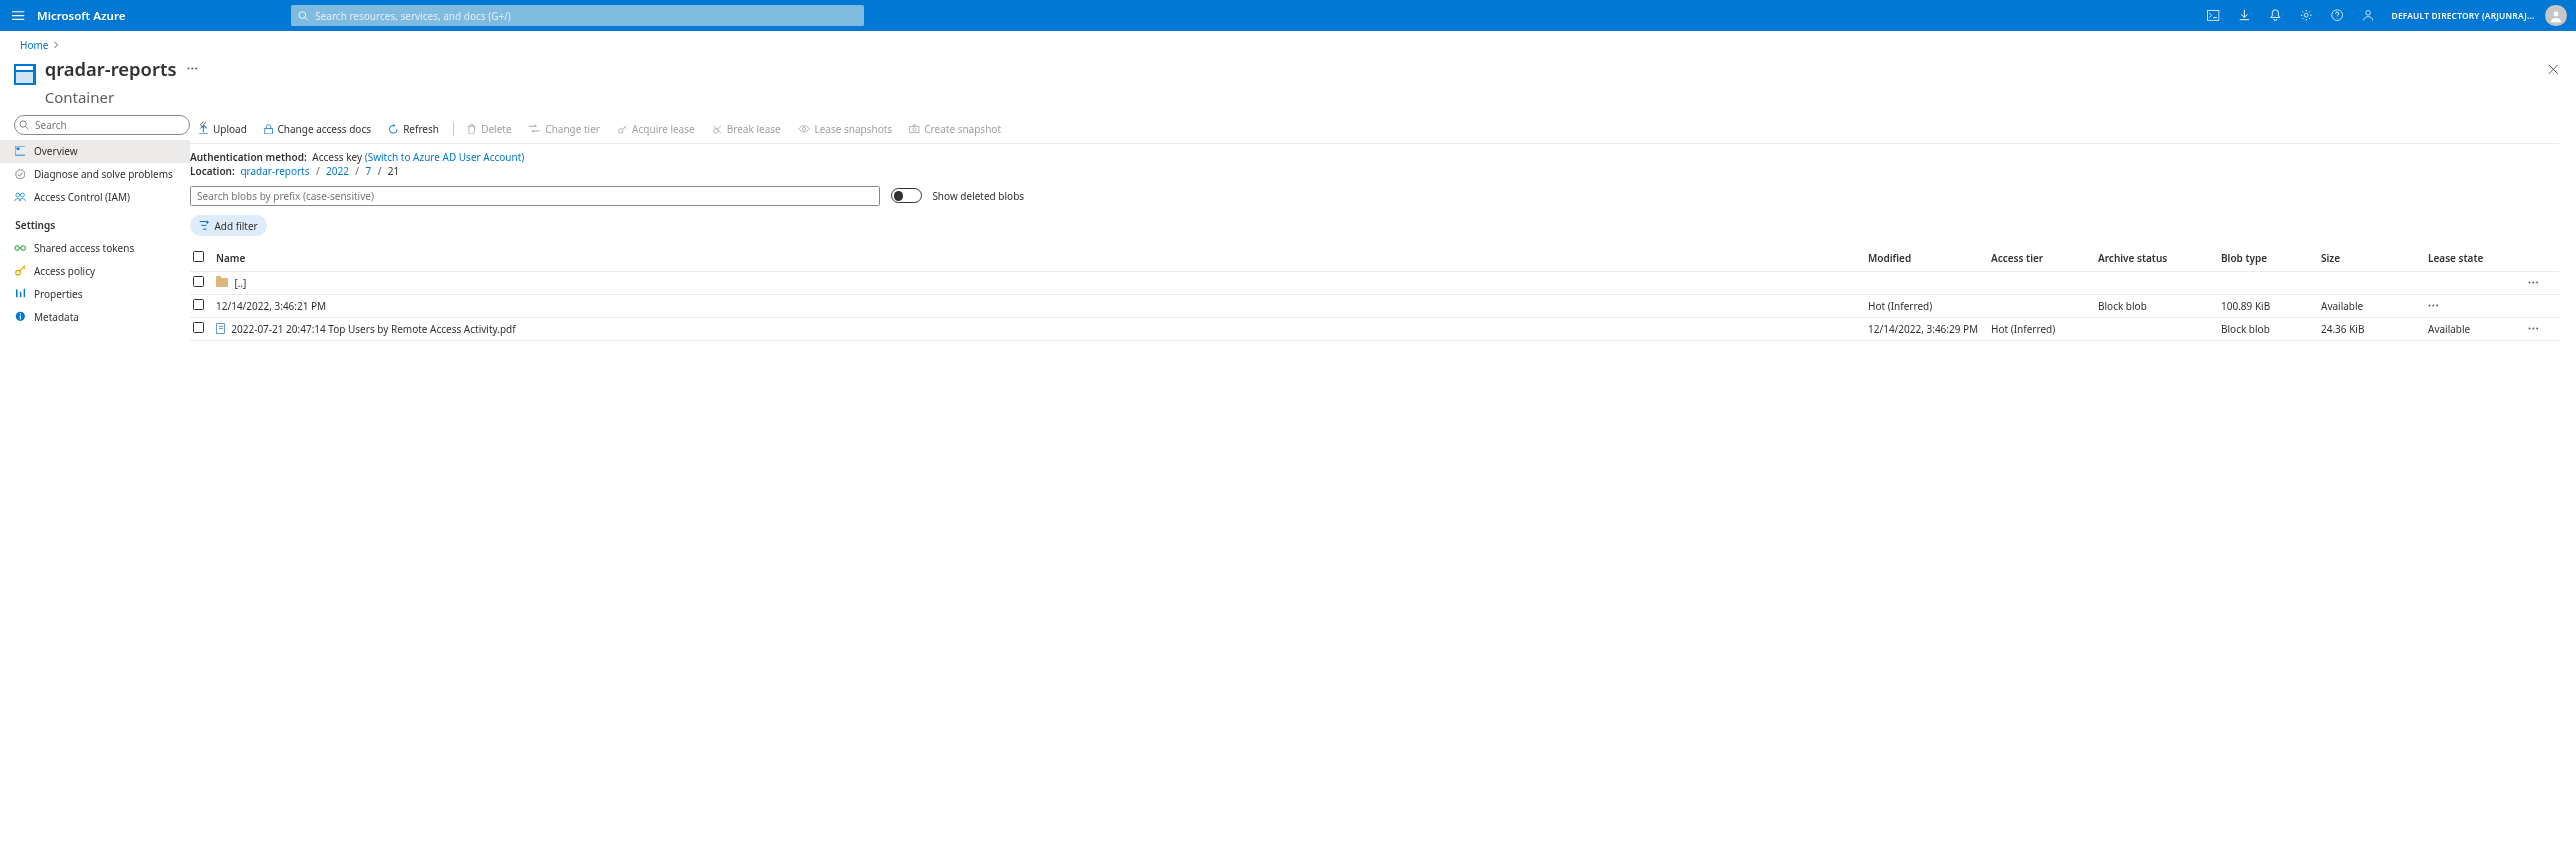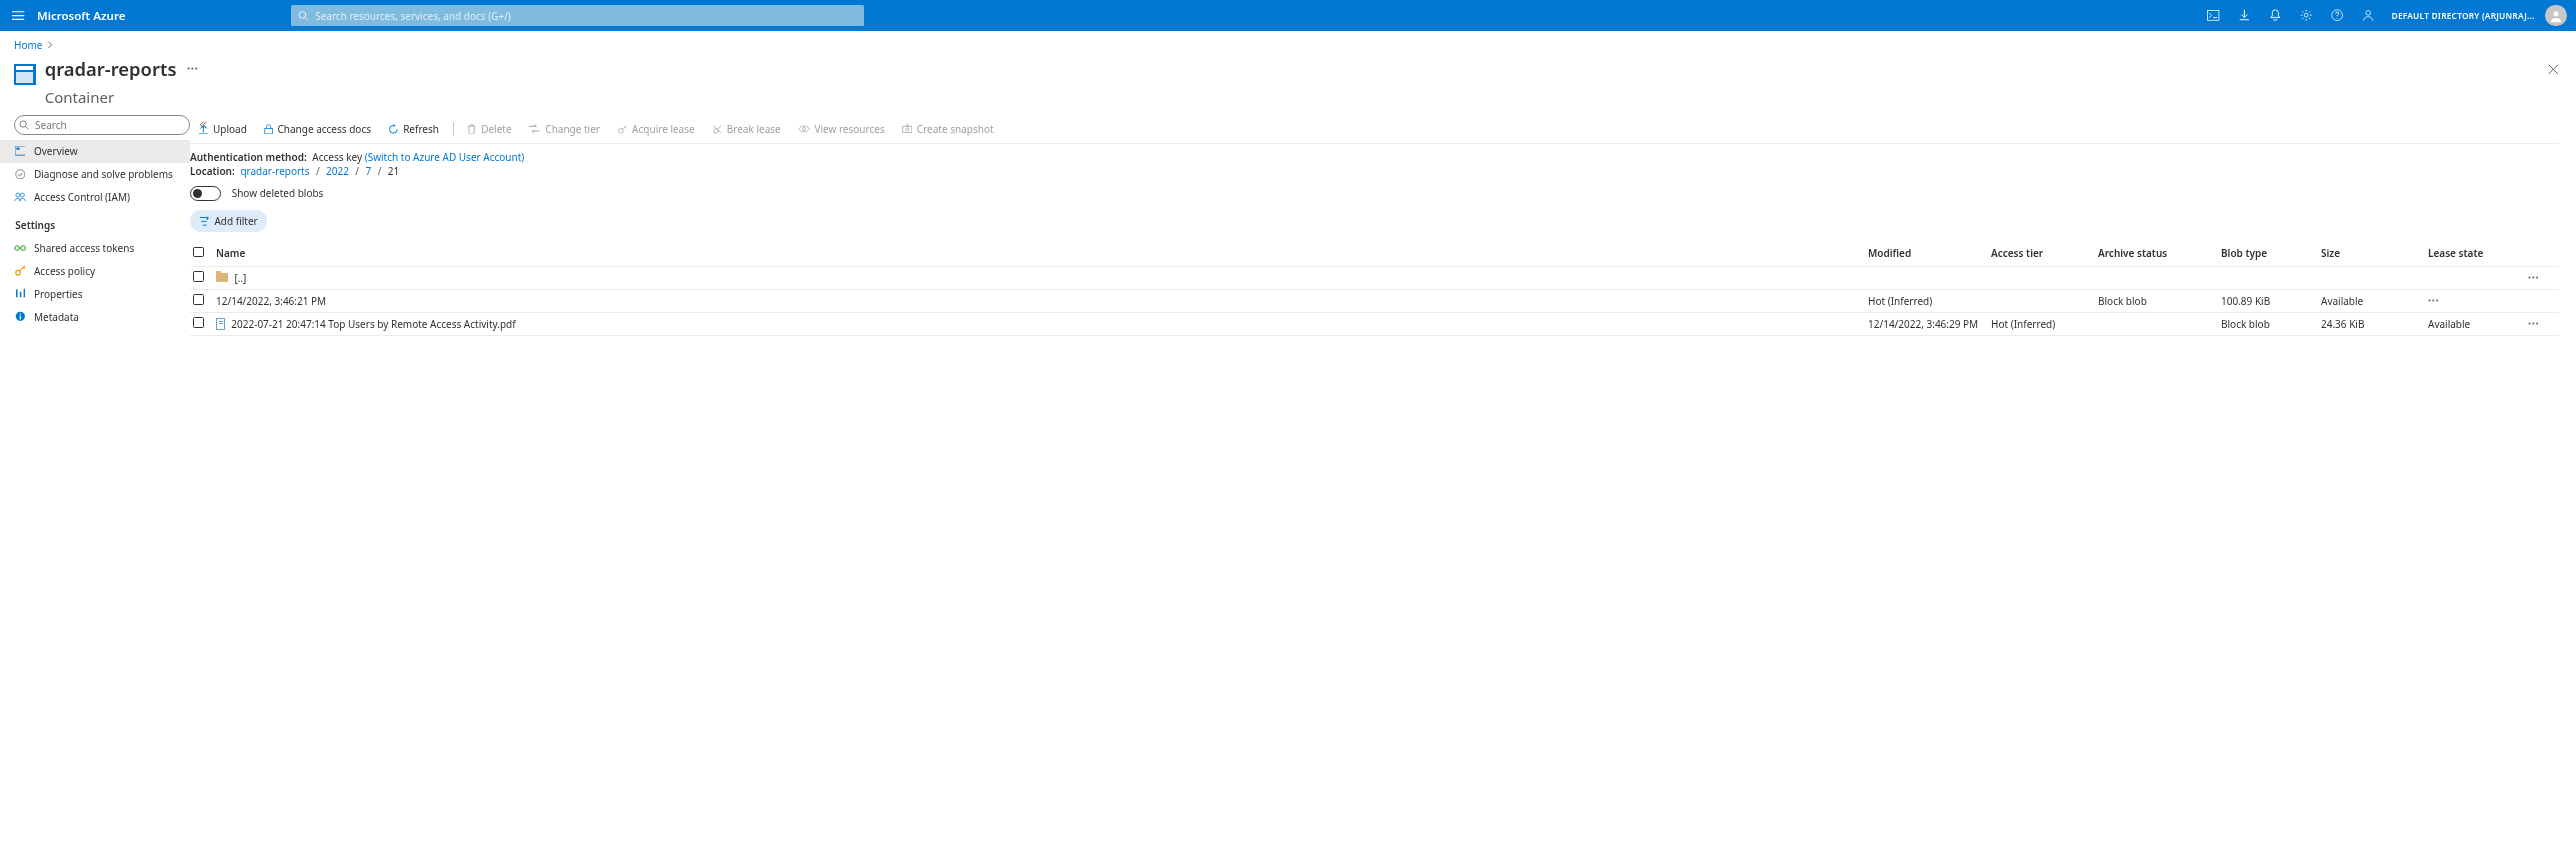--- a/index.html
+++ b/index.html
@@ -11,21 +11,21 @@
 .top-search{width:100%;height:21.5px;background:#7fbadf;border:none;border-radius:1.5px;color:#fff;padding:0 7.7px 0 24.5px;font-size:10px}
 .top-search::placeholder{color:#e1eff9}
 .search-icon-wrap{position:relative}
 .search-icon-wrap svg{position:absolute;left:7.7px;top:50%;transform:translateY(-50%);pointer-events:none}
 .top-spacer{flex:1}
 .top-icons{display:flex;align-items:center;height:31px}
 .top-icon{width:31px;height:31px;display:flex;align-items:center;justify-content:center;cursor:pointer}
 .top-dir{font-size:8.4px;font-weight:600;letter-spacing:0.2px;padding:0 7.7px;white-space:nowrap}
 .avatar{width:21.5px;height:21.5px;border-radius:50%;background:#c7c7c7;margin:0 9.2px 0 3.1px;display:flex;align-items:center;justify-content:center}
 
-.crumb-bar{height:28px;display:flex;align-items:center;padding:0 14px;font-size:10px}
+.crumb-bar{height:28px;display:flex;align-items:center;padding:0 20px;font-size:10px}
 .crumb-bar a{color:#0078d4;text-decoration:none}
 .crumb-sep{margin:0 4.6px;color:#605e5c}
 
 .page-head{display:flex;align-items:flex-start;padding:0 14px 7.7px 14px;position:relative}
 .page-icon{width:21.5px;height:21.5px;background:#0078d4;margin-right:9.2px;margin-top:4.6px;position:relative}
 .page-icon::before{content:"";position:absolute;left:2.3px;right:2.3px;top:2.3px;height:4.6px;background:#fff}
 .page-icon::after{content:"";position:absolute;left:2.3px;right:2.3px;top:8.4px;bottom:2.3px;background:#cfe4f5}
 .page-title{font-size:18.4px;font-weight:600;line-height:1.1}
 .page-sub{font-size:15px;color:#605e5c;margin-top:8px}
 .page-more{margin-left:10.7px;margin-top:7.7px;color:#605e5c;cursor:pointer}
@@ -306,21 +306,21 @@
             <circle cx="5" cy="9" r="3" stroke="#a19f9d" fill="none"></circle>
             <path d="M7 7l5-5M2 2l10 10" stroke="#a19f9d" fill="none"></path>
           </svg>
         <span>Break lease</span>
       </div>
       <div class="tbtn disabled">
         <svg width="12.3" height="7.7" viewBox="0 0 16 10">
             <path d="M1 5c2-3 5-4 7-4s5 1 7 4c-2 3-5 4-7 4s-5-1-7-4z" stroke="#a19f9d" fill="none"></path>
             <circle cx="8" cy="5" r="2" stroke="#a19f9d" fill="none"></circle>
           </svg>
-        <span>View resources</span>
+        <span>Lease snapshots</span>
       </div>
       <div class="tbtn disabled">
         <svg width="10.7" height="9.2" viewBox="0 0 14 12">
             <rect x="1" y="3" width="12" height="8" stroke="#a19f9d" fill="none"></rect>
             <path d="M5 3l1-2h2l1 2" stroke="#a19f9d" fill="none"></path>
             <circle cx="7" cy="7" r="2" stroke="#a19f9d" fill="none"></circle>
           </svg>
         <span>Create snapshot</span>
       </div>
     </div>
@@ -337,20 +337,21 @@
         <span class="loc-sep">/</span>
         <a href="#">2022</a>
         <span class="loc-sep">/</span>
         <a href="#">7</a>
         <span class="loc-sep">/</span>
         <span>21</span>
       </div>
     </div>
 
     <div class="filter-row">
+      <input class="prefix-input" placeholder="Search blobs by prefix (case-sensitive)" style="">
       <div class="toggle"></div>
       <span class="toggle-lbl">Show deleted blobs</span>
     </div>
 
     <div class="addfilter-btn">
       <svg width="10.7" height="10.7" viewBox="0 0 14 14">
           <path d="M1 2h9M3 7h7M5 12h5" stroke="#0078d4" stroke-width="1.3"></path>
           <path d="M11 1v4M9 3h4" stroke="#0078d4" stroke-width="1.3"></path>
         </svg>
       <span>Add filter</span>

